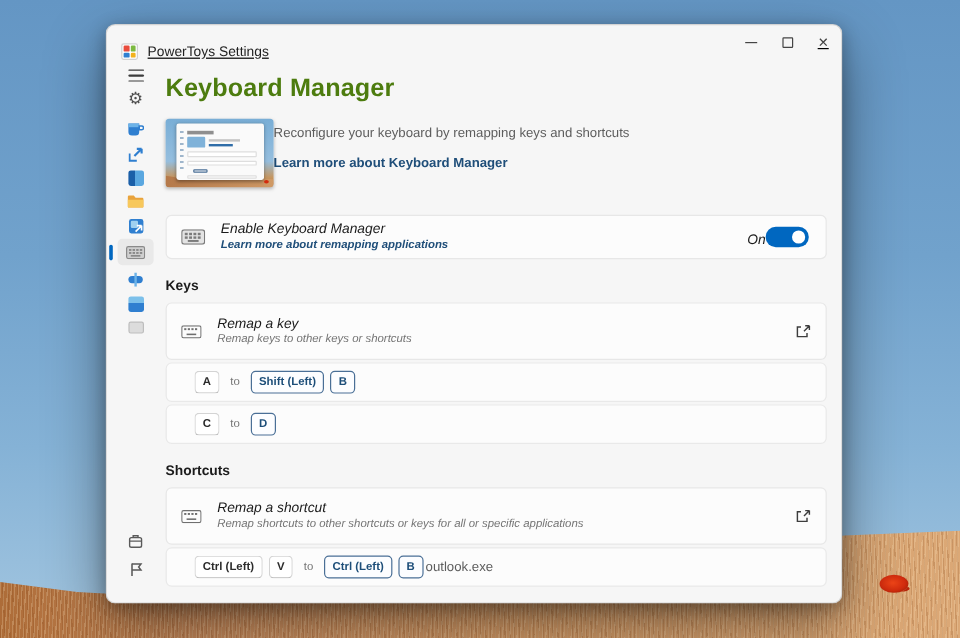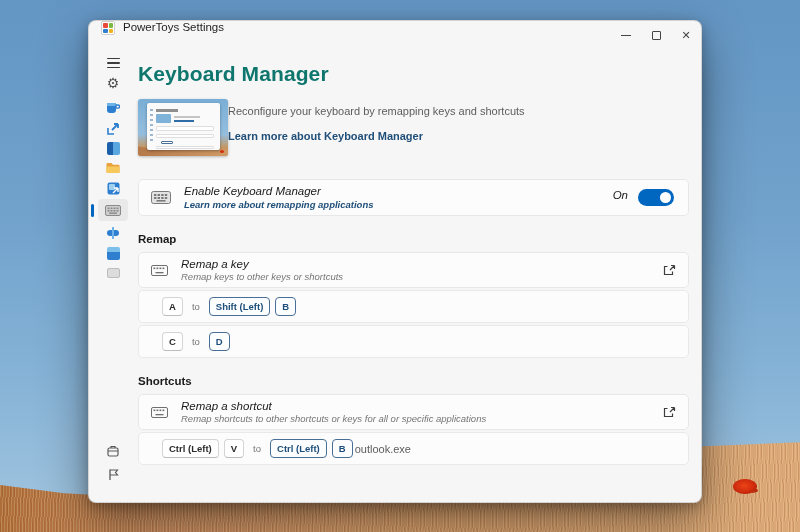--- a/index.html
+++ b/index.html
@@ -19,21 +19,21 @@
     border-radius:50%;
     background:radial-gradient(ellipse at 45% 45%, #ef4518 0%, #d22c0e 55%, #a51f06 85%, rgba(165,31,6,0) 100%);
     box-shadow:6px 4px 0 -5px #b6260a, -5px 3px 0 -6px #c52d0c; }
 
   
   .window { position:absolute; left:88px; top:20px; width:614px; height:483px;
     background:#f6f6f6; border:1px solid rgba(0,0,0,.14); border-radius:8px;
     box-shadow:0 20px 50px rgba(0,0,0,.42), 0 4px 14px rgba(0,0,0,.28);
     display:flex; flex-direction:column; overflow:hidden; }
 
-  .titlebar { height:29px; flex:0 0 29px; display:flex; align-items:flex-start; padding-left:12px; }
+  .titlebar { height:29px; flex:0 0 29px; display:flex; align-items:flex-end; padding-left:12px;text-decoration:underline; }
   .app-icon { width:14px; height:14px; border-radius:2px; display:grid;
     grid-template-columns:1fr 1fr; grid-template-rows:1fr 1fr; gap:1px; background:#fff;
     border:1px solid #d0d0d0; padding:1px; }
   .app-icon i { border-radius:1px; }
   .app-icon i:nth-child(1){background:#e84b3c;} .app-icon i:nth-child(2){background:#7cb940;}
   .app-icon i:nth-child(3){background:#2f7fd0;} .app-icon i:nth-child(4){background:#f2b21d;}
   .win-title { font-size:11.5px; color:#1f1f1f; margin-left:8px; }
   .win-controls { margin-left:auto; display:flex; height:100%; }
   .win-btn { width:30px; height:100%; border:none; background:transparent; cursor:pointer;
     display:flex; align-items:center; justify-content:center; color:#454545; font-size:11px; }
@@ -57,21 +57,21 @@
   .rename-sq { width:13px; height:13px; border-radius:2px;
     background:linear-gradient(180deg,#7cc0ea 0 40%,#2f7fd0 40% 100%); }
   .faded-sq { width:13px; height:10px; border-radius:2px; background:#dcdcdc; border:1px solid #bdbdbd; }
   .nav-item.selected { background:#e9e9e9; width:30px; border-radius:4px; height:22px; margin-bottom:0; }
   .sel-bar { position:absolute; left:-7px; top:4.5px; width:3px; height:13px; border-radius:2px; background:#0067c0; }
   .sidebar .spacer { margin-top:auto; }
   .nav-item.bottom { margin-bottom:5px; }
 
   
   main { flex:1; padding:12px 12px 0 1px; min-width:0; }
-  h1 { font-size:21px; font-weight:700; color:#0f766e; letter-spacing:.1px; }
+  h1 { font-size:21px; font-weight:700; color:#4d7c0f; letter-spacing:.1px; }
 
   .hero { display:flex; margin-top:13px; }
   .thumb { width:90px; height:57px; border-radius:3px; position:relative; overflow:hidden; flex:0 0 90px;
     background:linear-gradient(180deg,#79aed6 0%,#95bede 62%,#c6965f 86%,#b67c48 100%);
     box-shadow:0 1px 3px rgba(0,0,0,.25); }
   .thumb-win { position:absolute; left:9px; top:4px; width:73px; height:47px; background:#fafafa;
     border-radius:2px; box-shadow:0 1px 3px rgba(0,0,0,.35); }
   .thumb-win i { position:absolute; display:block; }
   .t-side { left:3px; top:6px; width:3px; height:34px;
     background:repeating-linear-gradient(180deg,#9fb6cc 0 2px,rgba(0,0,0,0) 2px 5px); }
@@ -91,27 +91,27 @@
   .link { font-size:11px; font-weight:700; color:#1f4e79; text-decoration:none; cursor:pointer; }
   .hero-text .link { display:inline-block; margin-top:13px; }
 
   .card { background:#fcfcfc; border:1px solid #e7e7e7; border-radius:5px;
     display:flex; align-items:center;font-style:italic; }
   .enable-card { height:37px; padding:0 12px; margin-top:23px; }
   .card-text { margin-left:13px; line-height:1.25; }
   .card-title { font-size:11.5px; color:#1a1a1a; }
   .card-link { font-size:9.5px; font-weight:700; color:#1f4e79; text-decoration:none; display:block; cursor:pointer; }
   .card-sub { font-size:9.5px; color:#757575; }
-  .toggle-wrap { margin-left:auto; display:flex; align-items:flex-start; gap:10px; padding-right:2px; }
+  .toggle-wrap { margin-left:auto; display:flex; align-items:flex-end; padding-right:2px; }
   .toggle-label { font-size:11.5px; color:#1a1a1a; }
   .toggle { width:36px; height:17px; border-radius:9px; background:#0067c0; position:relative; cursor:pointer; border:none; }
   .toggle i { position:absolute; right:3px; top:3px; width:11px; height:11px; border-radius:50%; background:#fff; }
 
   .section-h { font-size:11.5px; font-weight:700; color:#1b1b1b; margin-top:17px; }
-  .setting-card { height:36px; padding:0 10px 0 12px; margin-top:7px; }
+  .setting-card { height:48px; padding:0 10px 0 12px; margin-top:7px; }
   .launch-btn { margin-left:auto; background:transparent; border:none; cursor:pointer; padding:2px; display:flex; }
 
   .map-row { background:#fcfcfc; border:1px solid #e9e9e9; border-radius:5px; height:33px;
     margin-top:2px; display:flex; align-items:center; padding-left:23px; }
   .chip { height:19px; min-width:19px; padding:0 6px; display:inline-flex; align-items:center;
     justify-content:center; font-size:9.5px; font-weight:700; border-radius:4px; }
   .chip.plain { background:#ffffff; border:1px solid #d4d4d4; border-bottom-color:#bdbdbd; color:#2b2b2b; }
   .chip.accent { background:#fcfdff; border:1.5px solid #4a6f96; color:#1d4e79; }
   .chip + .chip { margin-left:5px; }
   .to-label { font-size:9.5px; color:#757575; margin:0 9px; }
@@ -281,21 +281,21 @@
           <a class="card-link">Learn more about remapping applications</a>
         </div>
         <div class="toggle-wrap">
           <span class="toggle-label">On</span>
           <button class="toggle">
               <i></i>
             </button>
         </div>
       </section>
 
-      <div class="section-h">Remap</div>
+      <div class="section-h">Keys</div>
 
       <section class="card setting-card">
         <svg width="17" height="11" viewBox="0 0 17 11">
             <rect x="0.5" y="0.5" width="16" height="10" rx="1.5" fill="none" stroke="#6f6f6f"></rect>
             <g fill="#6f6f6f">
               <rect x="2.5" y="2.5" width="1.8" height="1.6"></rect>
               <rect x="5.5" y="2.5" width="1.8" height="1.6"></rect>
               <rect x="8.5" y="2.5" width="1.8" height="1.6"></rect>
               <rect x="11.5" y="2.5" width="1.8" height="1.6"></rect>
               <rect x="4.5" y="7" width="8" height="1.3"></rect>

